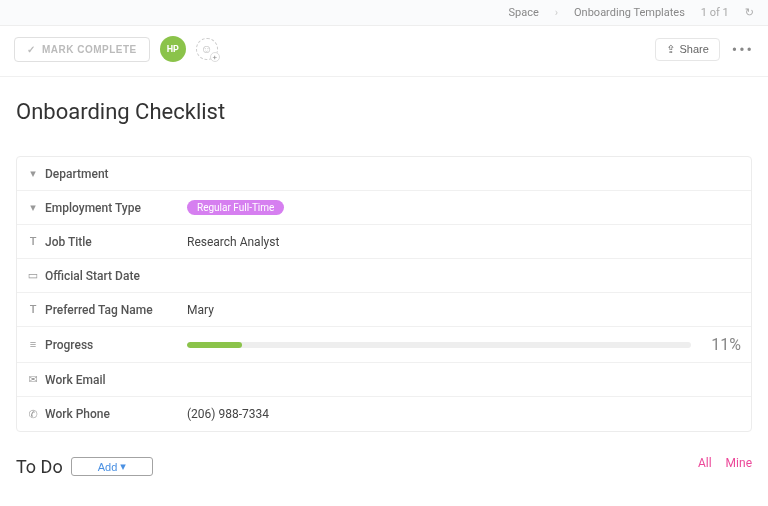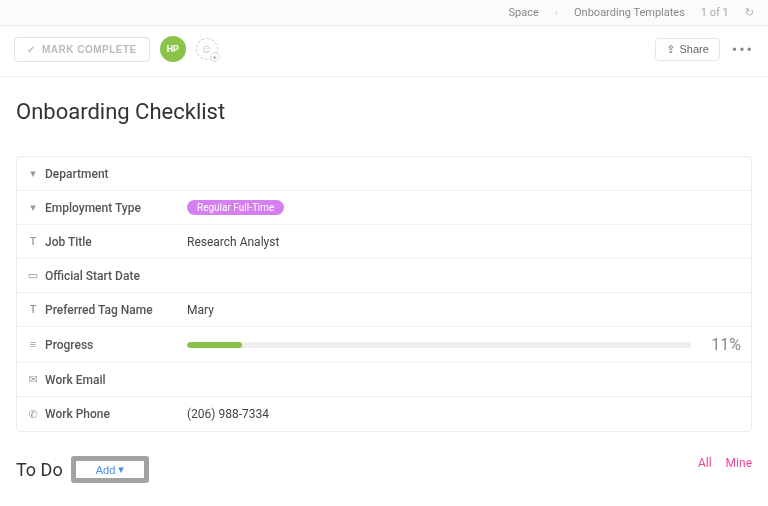--- a/index.html
+++ b/index.html
@@ -29,21 +29,21 @@
   .tag.blue { background:#5bc0de; }
   .tag.purple { background:#d67ff0;}
   .progress-bar { flex:1; height:6px; background:#eee; border-radius:3px; position:relative; overflow:hidden;}
   .progress-fill { position:absolute; left:0; top:0; bottom:0; background:#8bc34a; border-radius:3px;}
   .progress-pct { font-size:16px; color:#888; margin-left:12px;}
   .fields-footer { display:flex; justify-content:space-between; padding:8px 10px; font-size:11px; color:#999;}
   .fields-footer span { cursor:pointer;}
   .todo-header { display:flex; justify-content:space-between; margin:24px 0 28px;}
   .todo-left { display:flex; align-items:center; gap:8px;}
   .todo-title { font-size:18px; font-weight:400;}
-  .add-btn { border:5px solid #a3a3a3; color:#4a90e2; background:#fff; font-size:11px; padding:2px 20px; border-radius:3px; display:flex; align-items:center; gap:3px; cursor:pointer;}
+  .add-btn { border:1px solid #a3a3a3; color:#4a90e2; background:#fff; font-size:11px; padding:2px 26px; border-radius:3px; display:flex; align-items:center; gap:3px; cursor:pointer;}
   .todo-right { display:flex; gap:14px; font-size:12px; color:#ec4899;}
   .todo-right span { cursor:pointer;}
   .subtasks-bar { display:flex; gap:14px; align-items:center; font-size:11px; color:#777; margin:10px 0 12px; text-transform:none;}
   .subtasks-bar .count { font-weight:700; color:#555; text-transform:uppercase; letter-spacing:.3px;}
   .subtasks-bar .muted { color:#bbb; cursor:pointer;}
 </style>
 </head>
 <body>
 
 <div class="breadcrumb">

